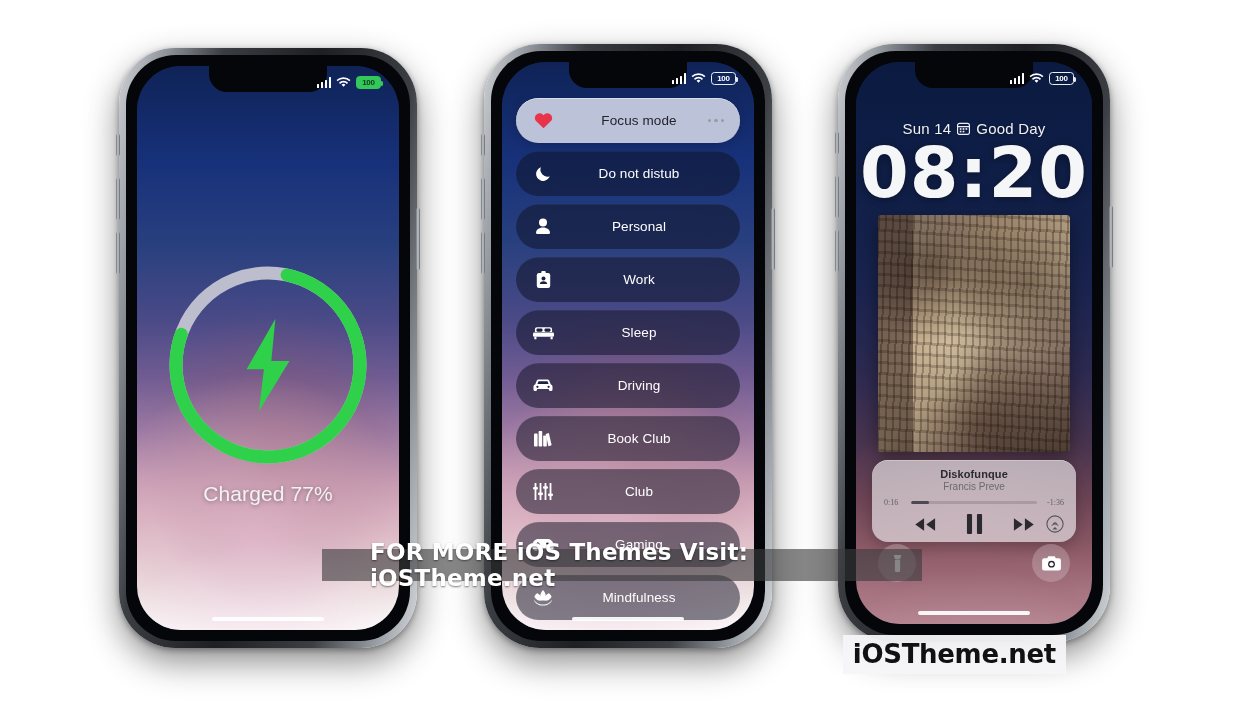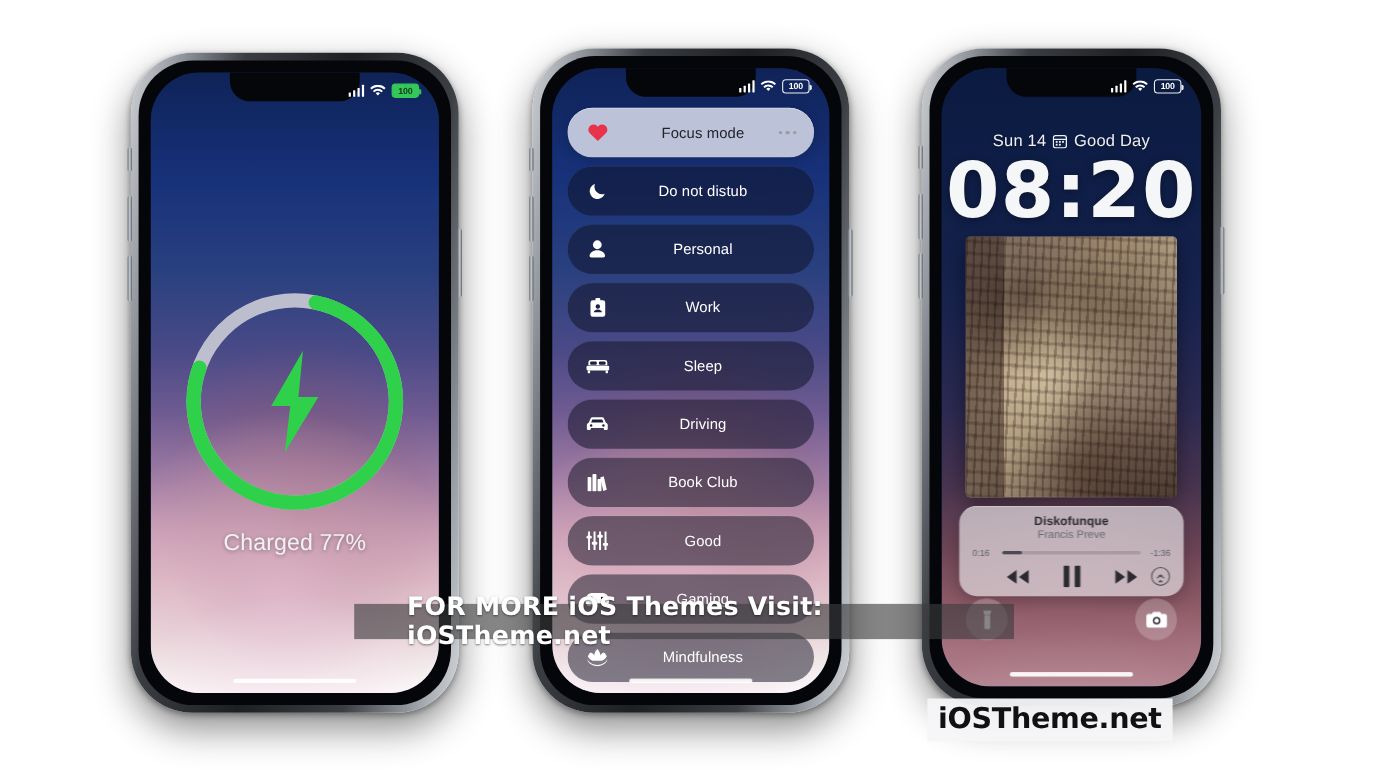--- a/index.html
+++ b/index.html
@@ -183,21 +183,21 @@
   .player {
     position: absolute; left: 16px; right: 16px; top: 398px; height: 82px;
     border-radius: 16px; padding: 8px 12px 6px;
     background: rgba(236,232,236,.66);
     backdrop-filter: blur(18px);
     box-shadow: 0 4px 16px rgba(0,0,0,.28), inset 0 .5px 0 rgba(255,255,255,.6);
   }
   .ptitle { text-align:center; color:#2b2a2f; font-size:11px; font-weight:700; letter-spacing:.1px; }
   .partist { text-align:center; color:#6c6a73; font-size:10px; margin-top:1px; }
   .pbar { display:flex; align-items:center; gap:7px; margin-top: 6px; }
-  .ptime { font-size:8px; color:#5f5d66; min-width:20px; }
+  .ptime { font-size:8px; color:#5f5d66; min-width:20px;font-family:Liberation Serif, serif; }
   .ptime.r { text-align:right; }
   .ptrack { flex:1; height:3.5px; border-radius:2px; background: rgba(120,110,118,.35); position:relative; overflow:hidden;}
   .ptrack .fill { position:absolute; left:0; top:0; bottom:0; width:14%; background:#4c4952; border-radius:2px;}
   .pctrls { display:flex; align-items:center; justify-content:center; gap:30px; margin-top: 7px; color:#2b2a2f; position:relative;}
   .pctrls .airplay { position:absolute; right:0; color:#55525b; }
   .lockbtn {
     position:absolute; width: 38px; height: 38px; border-radius:50%;
     background: rgba(255,255,255,.22); backdrop-filter: blur(10px);
     display:flex; align-items:center; justify-content:center; color:#fff;
     bottom: 42px;
@@ -389,21 +389,21 @@
                   <rect x="1.6" y="0" width="1.8" height="17" fill="currentColor"></rect>
                   <rect x="6.6" y="0" width="1.8" height="17" fill="currentColor"></rect>
                   <rect x="11.6" y="0" width="1.8" height="17" fill="currentColor"></rect>
                   <rect x="16.6" y="0" width="1.8" height="17" fill="currentColor"></rect>
                   <rect x="0" y="4" width="5" height="2.6" rx="1.1" fill="currentColor"></rect>
                   <rect x="5" y="9.6" width="5" height="2.6" rx="1.1" fill="currentColor"></rect>
                   <rect x="10" y="3.2" width="5" height="2.6" rx="1.1" fill="currentColor"></rect>
                   <rect x="15" y="10.6" width="5" height="2.6" rx="1.1" fill="currentColor"></rect>
                 </svg>
               </span>
-              <span class="flabel">Good</span>
+              <span class="flabel">Club</span>
             </div>
 
             <div class="focus-row">
               <span class="ficon">
                 <svg width="22" height="14" viewBox="0 0 22 14">
                     <path d="M6.2 1h9.6c3 0 5.4 2.6 5.9 5.8.4 2.8-.6 5.6-2.8 6.1-1.6.4-2.7-.6-3.7-1.7l-.8-.9H7.6l-.8.9c-1 1.1-2.1 2.1-3.7 1.7C.9 12.4-.1 9.6.3 6.8.8 3.6 3.2 1 6.2 1z" fill="currentColor"></path>
                     <rect x="3.6" y="5.6" width="4.4" height="1.6" rx=".8" fill="#1b2040"></rect>
                     <rect x="5" y="4.2" width="1.6" height="4.4" rx=".8" fill="#1b2040"></rect>
                     <circle cx="15.4" cy="5.6" r="1.2" fill="#1b2040"></circle>
                     <circle cx="17.6" cy="7.6" r="1.2" fill="#1b2040"></circle>

